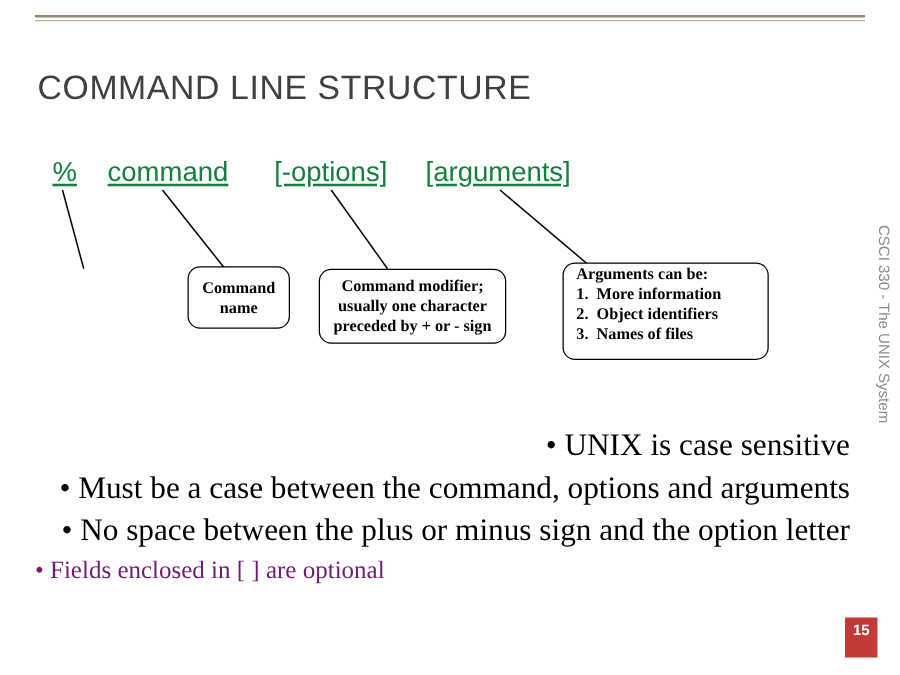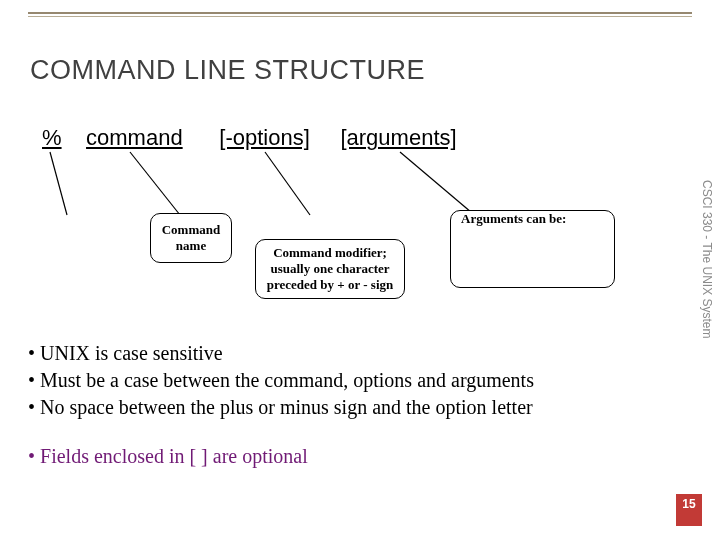--- a/index.html
+++ b/index.html
@@ -45,21 +45,21 @@
     font-size: 27px;
     color: #404040;
     letter-spacing: 0.5px;
   }
   .syntax {
     position: absolute;
     top: 125px;
     left: 42px;
     font-family: Arial, Helvetica, sans-serif;
     font-size: 22px;
-    color: #000000;
+    color: #15803d;
   }
   .syntax span { display: inline-block; }
   .u { text-decoration: underline; }
   .callout {
     position: absolute;
     border: 1.5px solid #000;
     border-radius: 10px;
     background: #fff;
     font-family: "Times New Roman", Times, serif;
     font-size: 13px;
@@ -76,23 +76,24 @@
     writing-mode: vertical-rl;
     font-family: Arial, Helvetica, sans-serif;
     font-size: 12px;
     color: #8b8b8b;
   }
   .bullets {
     position: absolute;
     left: 28px;
     top: 340px;
     right: 40px;
-    font-size: 20px;
+    font-size: 25px;
     line-height: 1.35;
     color: #000;
+    text-align: right;
   }
   .bullets2 {
     position: absolute;
     left: 28px;
     top: 445px;
     right: 40px;
     font-size: 20px;
     color: #701a75;
   }
   .pagenum {
@@ -140,26 +141,31 @@
     <line x1="130" y1="152" x2="180" y2="215" stroke="#000" stroke-width="1.2"></line>
     <line x1="265" y1="152" x2="310" y2="215" stroke="#000" stroke-width="1.2"></line>
     <line x1="400" y1="152" x2="478" y2="218" stroke="#000" stroke-width="1.2"></line>
   </svg>
 
 
   <div class="callout" style="left:150px; top:213px; width:82px; height:50px; display:flex; align-items:center; justify-content:center;">
     <span>Command name</span>
   </div>
 
-  <div class="callout" style="left:255px; top:215px; width:150px; height:60px; display:flex; align-items:center; justify-content:center;margin-top:24px;">
+  <div class="callout" style="left:255px; top:215px; width:150px; height:60px; display:flex; align-items:center; justify-content:center;">
     <span>Command modifier; usually one character preceded by + or - sign</span>
   </div>
 
   <div class="callout left" style="left:450px; top:210px; width:165px; height:78px; padding:0 10px;font-family:Liberation Serif, serif;">
     <div>Arguments can be:</div>
+    <div style="font-weight:bold;">
+      1.&nbsp;&nbsp;<span>More information</span><br>
+      2.&nbsp;&nbsp;<span>Object identifiers</span><br>
+      3.&nbsp;&nbsp;<span>Names of files</span>
+    </div>
   </div>
 
   <div class="sidetext">CSCI 330 - The UNIX System</div>
 
   <div class="bullets">
     • <span>UNIX is case sensitive</span><br>
     • <span>Must be a case between the command, options and arguments</span><br>
     • <span>No space between the plus or minus sign and the option letter</span>
   </div>
 

